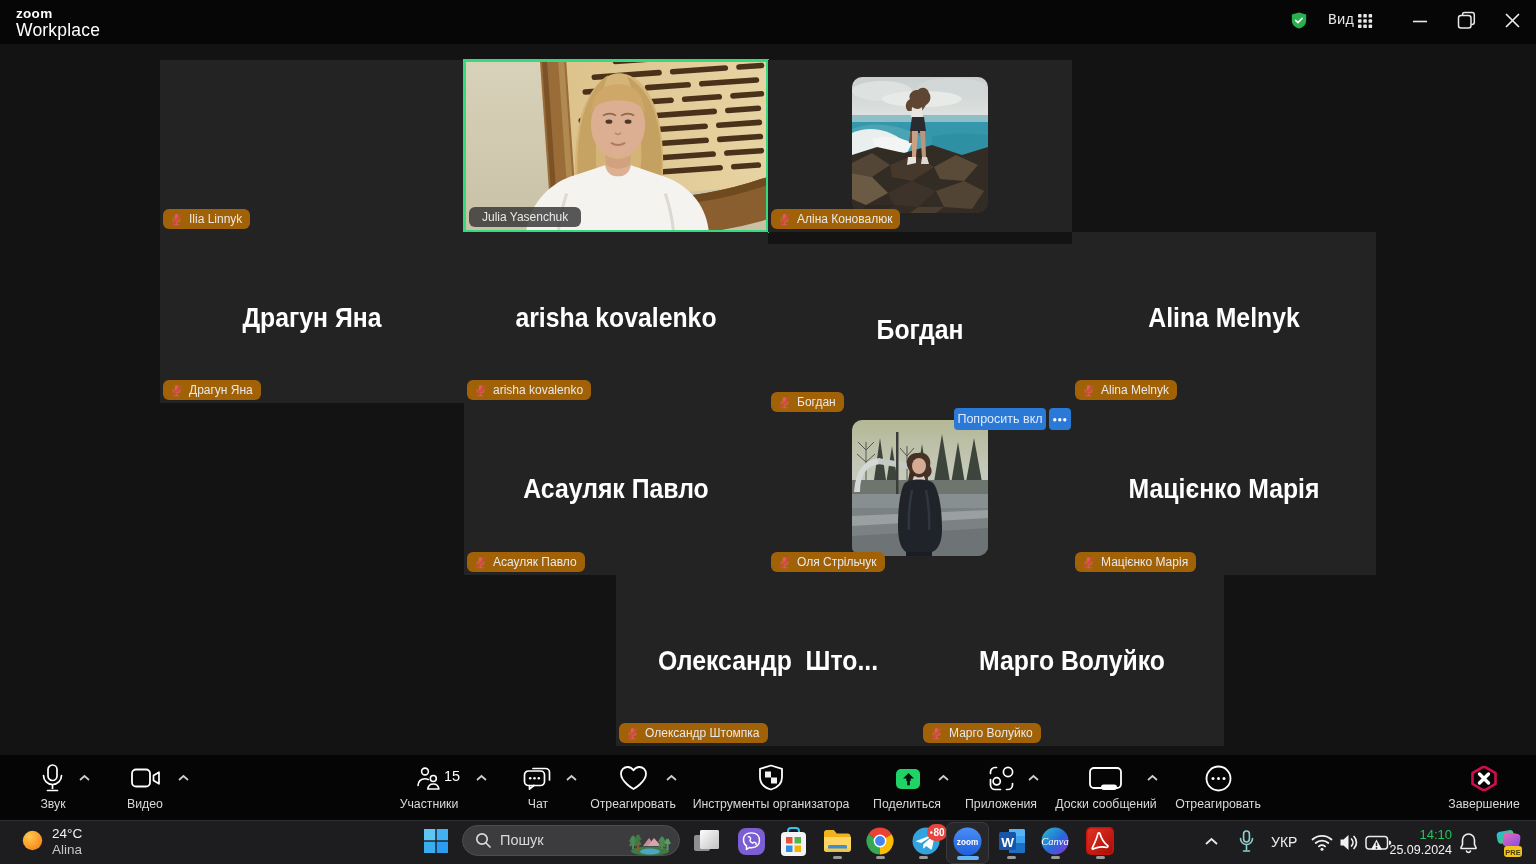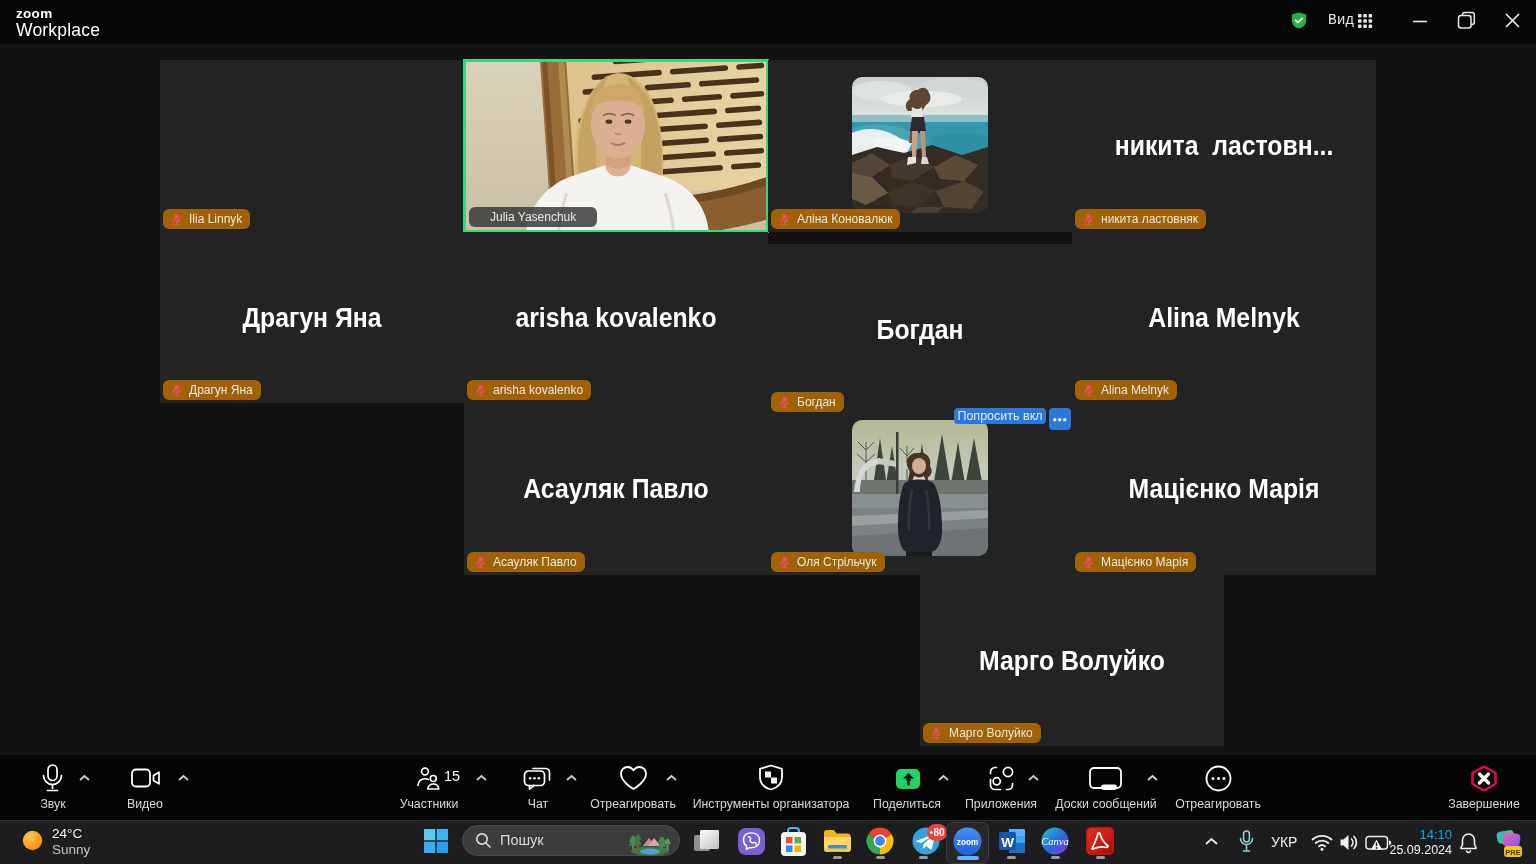--- a/index.html
+++ b/index.html
@@ -7,21 +7,21 @@
 #app{position:relative;width:1536px;height:864px;}
 .topbar{position:absolute;left:0;top:0;width:1536px;height:44px;background:#060606;}
 .zlogo{position:absolute;left:16px;top:7px;color:#fff;}
 .zlogo .z1{font-size:13.5px;font-weight:700;letter-spacing:.3px;line-height:13px;}
 .zlogo .z2{font-size:17.5px;font-weight:400;line-height:20px;letter-spacing:.2px;}
 .stage{position:absolute;left:0;top:44px;width:1536px;height:711px;background:#131313;}
 .tile{position:absolute;background:#232323;}
 .bigname{position:absolute;left:0;top:0;width:100%;height:100%;display:flex;align-items:center;justify-content:center;font-size:28px;font-weight:700;color:#fff;white-space:pre;transform:scaleX(.885);}
 .lbl{position:absolute;left:3px;bottom:3px;display:flex;align-items:center;background:#a16207;border-radius:6px;padding:3px 8px 3px 7px;font-size:12px;color:#e8e8e8;white-space:nowrap;z-index:5;}
 .lbl svg{width:13px;height:13px;margin-right:6px;flex:none;}
-.lbl.noicon{background:rgba(52,52,52,.82);padding:3px 21px;}
+.lbl.noicon{background:rgba(52,52,52,.82);padding:3px 13px;}
 .toolbar{position:absolute;left:0;top:755px;width:1536px;height:65px;background:#050505;}
 .ticon{position:absolute;}
 .tlabel{position:absolute;top:42px;transform:translateX(-50%);font-size:12.3px;color:#d9d9d9;white-space:nowrap;}
 .chev{position:absolute;}
 .taskbar{position:absolute;left:0;top:820px;width:1536px;height:44px;background:#1d1d1f;border-top:1px solid #2e2e30;}
 </style>
 </head>
 <body>
 <div id="app">
 <div class="topbar">
@@ -176,29 +176,20 @@
       <path d="M56 80 l 8 0 l 0 6 l -9 2 Z" fill="#e8e6e2"></path>
       <path d="M70 80 l 5 0 l 2 7 l -8 0 Z" fill="#ddd9d4"></path>
     </svg>
     <div class="lbl"><svg viewBox="0 0 14 14">
             <path d="M7 1.1c-1.15 0-2.05.9-2.05 2.05v3.1c0 1.15.9 2.05 2.05 2.05s2.05-.9 2.05-2.05v-3.1C9.05 2 8.15 1.1 7 1.1z" fill="#e0595e"></path>
             <path d="M3.1 6.4a3.95 3.95 0 0 0 7.8 0" stroke="#e0595e" fill="none" stroke-width="1.2" stroke-linecap="round"></path>
             <path d="M7 10.5v1.9M4.5 12.7h5" stroke="#e0595e" stroke-width="1.2" stroke-linecap="round"></path>
             <path d="M2 12.2 12.2 1.8" stroke="#d5444c" stroke-width="1.5" stroke-linecap="round"></path>
           </svg>Аліна Коновалюк</div>
   </div>
-  <div class="tile" style="left:1072px;top:16px;width:304px;height:172px;">
-    <div class="bigname">никита  ластовн...</div>
-    <div class="lbl"><svg viewBox="0 0 14 14">
-            <path d="M7 1.1c-1.15 0-2.05.9-2.05 2.05v3.1c0 1.15.9 2.05 2.05 2.05s2.05-.9 2.05-2.05v-3.1C9.05 2 8.15 1.1 7 1.1z" fill="#e0595e"></path>
-            <path d="M3.1 6.4a3.95 3.95 0 0 0 7.8 0" stroke="#e0595e" fill="none" stroke-width="1.2" stroke-linecap="round"></path>
-            <path d="M7 10.5v1.9M4.5 12.7h5" stroke="#e0595e" stroke-width="1.2" stroke-linecap="round"></path>
-            <path d="M2 12.2 12.2 1.8" stroke="#d5444c" stroke-width="1.5" stroke-linecap="round"></path>
-          </svg>никита ластовняк</div>
-  </div>
 
   <div class="tile" style="left:160px;top:188px;width:304px;height:171px;">
     <div class="bigname">Драгун Яна</div>
     <div class="lbl"><svg viewBox="0 0 14 14">
             <path d="M7 1.1c-1.15 0-2.05.9-2.05 2.05v3.1c0 1.15.9 2.05 2.05 2.05s2.05-.9 2.05-2.05v-3.1C9.05 2 8.15 1.1 7 1.1z" fill="#e0595e"></path>
             <path d="M3.1 6.4a3.95 3.95 0 0 0 7.8 0" stroke="#e0595e" fill="none" stroke-width="1.2" stroke-linecap="round"></path>
             <path d="M7 10.5v1.9M4.5 12.7h5" stroke="#e0595e" stroke-width="1.2" stroke-linecap="round"></path>
             <path d="M2 12.2 12.2 1.8" stroke="#d5444c" stroke-width="1.5" stroke-linecap="round"></path>
           </svg>Драгун Яна</div>
   </div>
@@ -288,31 +279,40 @@
   <div class="tile" style="left:1072px;top:359px;width:304px;height:172px;">
     <div class="bigname">Мацієнко Марія</div>
     <div class="lbl"><svg viewBox="0 0 14 14">
             <path d="M7 1.1c-1.15 0-2.05.9-2.05 2.05v3.1c0 1.15.9 2.05 2.05 2.05s2.05-.9 2.05-2.05v-3.1C9.05 2 8.15 1.1 7 1.1z" fill="#e0595e"></path>
             <path d="M3.1 6.4a3.95 3.95 0 0 0 7.8 0" stroke="#e0595e" fill="none" stroke-width="1.2" stroke-linecap="round"></path>
             <path d="M7 10.5v1.9M4.5 12.7h5" stroke="#e0595e" stroke-width="1.2" stroke-linecap="round"></path>
             <path d="M2 12.2 12.2 1.8" stroke="#d5444c" stroke-width="1.5" stroke-linecap="round"></path>
           </svg>Мацієнко Марія</div>
   </div>
 
+  <div class="tile" style="left:616px;top:531px;width:304px;height:171px;">
+    <div class="bigname">Олександр  Што...</div>
+    <div class="lbl"><svg viewBox="0 0 14 14">
+            <path d="M7 1.1c-1.15 0-2.05.9-2.05 2.05v3.1c0 1.15.9 2.05 2.05 2.05s2.05-.9 2.05-2.05v-3.1C9.05 2 8.15 1.1 7 1.1z" fill="#e0595e"></path>
+            <path d="M3.1 6.4a3.95 3.95 0 0 0 7.8 0" stroke="#e0595e" fill="none" stroke-width="1.2" stroke-linecap="round"></path>
+            <path d="M7 10.5v1.9M4.5 12.7h5" stroke="#e0595e" stroke-width="1.2" stroke-linecap="round"></path>
+            <path d="M2 12.2 12.2 1.8" stroke="#d5444c" stroke-width="1.5" stroke-linecap="round"></path>
+          </svg>Олександр Штомпка</div>
+  </div>
   <div class="tile" style="left:920px;top:531px;width:304px;height:171px;">
     <div class="bigname">Марго Волуйко</div>
     <div class="lbl"><svg viewBox="0 0 14 14">
             <path d="M7 1.1c-1.15 0-2.05.9-2.05 2.05v3.1c0 1.15.9 2.05 2.05 2.05s2.05-.9 2.05-2.05v-3.1C9.05 2 8.15 1.1 7 1.1z" fill="#e0595e"></path>
             <path d="M3.1 6.4a3.95 3.95 0 0 0 7.8 0" stroke="#e0595e" fill="none" stroke-width="1.2" stroke-linecap="round"></path>
             <path d="M7 10.5v1.9M4.5 12.7h5" stroke="#e0595e" stroke-width="1.2" stroke-linecap="round"></path>
             <path d="M2 12.2 12.2 1.8" stroke="#d5444c" stroke-width="1.5" stroke-linecap="round"></path>
           </svg>Марго Волуйко</div>
   </div>
 
-  <div style="position:absolute;left:954px;top:364px;width:92px;height:16px;background:#2b79d7;border-radius:4px;color:#ddeaff;font-size:12.5px;display:flex;align-items:center;justify-content:center;z-index:6;">Попросить вкл</div>
+  <div style="position:absolute;left:954px;top:364px;width:92px;height:22px;background:#2b79d7;border-radius:4px;color:#ddeaff;font-size:12.5px;display:flex;align-items:center;justify-content:center;z-index:6;">Попросить вкл</div>
   <div style="position:absolute;left:1049px;top:364px;width:22px;height:22px;background:#2b79d7;border-radius:4px;color:#fff;font-size:7.5px;display:flex;align-items:center;justify-content:center;z-index:6;letter-spacing:.5px;">●●●</div>
 </div>
 <div class="toolbar">
   <svg class="ticon" style="left:41px;top:9px" width="23" height="28" viewBox="0 0 23 28">
         <rect x="7" y="1" width="9" height="15.5" rx="4.5" fill="none" stroke="#fff" stroke-width="1.7"></rect>
         <path d="M2.5 11.5a9 9 0 0 0 18 0" fill="none" stroke="#fff" stroke-width="1.7" stroke-linecap="round"></path>
         <path d="M11.5 20.5v4.5" stroke="#fff" stroke-width="1.7"></path>
         <path d="M6.5 26.5h10" stroke="#fff" stroke-width="1.7" stroke-linecap="round"></path>
       </svg>
   <svg class="chev" style="left:78px;top:19px" width="13" height="8" viewBox="0 0 13 8">
@@ -407,21 +407,21 @@
         <defs>
           <radialGradient id="sun" cx=".35" cy=".3" r=".9">
             <stop offset="0" stop-color="#ffc94f"></stop>
             <stop offset=".6" stop-color="#fb9a28"></stop>
             <stop offset="1" stop-color="#ef7815"></stop>
           </radialGradient>
         </defs>
         <circle cx="10.5" cy="10.5" r="9.7" fill="url(#sun)"></circle>
       </svg>
   <div style="position:absolute;left:52px;top:5px;color:#f2f2f2;font-size:13.5px;">24°C</div>
-  <div style="position:absolute;left:52px;top:21px;color:#c4c4c4;font-size:13.5px;">Sunny</div>
+  <div style="position:absolute;left:52px;top:21px;color:#c4c4c4;font-size:13.5px;">Alina</div>
   <svg style="position:absolute;left:424px;top:8px" width="24" height="24" viewBox="0 0 24 24">
         <rect x="0" y="0" width="11.3" height="11.3" fill="#5ec6f2"></rect>
         <rect x="12.7" y="0" width="11.3" height="11.3" fill="#41b1f3"></rect>
         <rect x="0" y="12.7" width="11.3" height="11.3" fill="#3aacf0"></rect>
         <rect x="12.7" y="12.7" width="11.3" height="11.3" fill="#2b9cf0"></rect>
       </svg>
   <div style="position:absolute;left:462px;top:4px;width:218px;height:31px;background:#3c3c3e;border:1px solid #4d4d4f;border-radius:16px;"></div>
   <svg style="position:absolute;left:475px;top:11px" width="17" height="17" viewBox="0 0 17 17">
         <circle cx="7" cy="7" r="5.2" fill="none" stroke="#d9d9d9" stroke-width="1.7"></circle>
         <path d="M11 11l4 4" stroke="#d9d9d9" stroke-width="1.7" stroke-linecap="round"></path>
@@ -551,21 +551,21 @@
         <path d="M12.5 6a5 5 0 0 1 0 7" fill="none" stroke="#f0f0f0" stroke-width="1.7" stroke-linecap="round"></path>
         <path d="M15 3.5a8.6 8.6 0 0 1 0 12" fill="none" stroke="#f0f0f0" stroke-width="1.7" stroke-linecap="round"></path>
       </svg>
   <svg style="position:absolute;left:1365px;top:12px" width="27" height="20" viewBox="0 0 27 20">
         <rect x="1" y="3.5" width="21.5" height="12.5" rx="3" fill="none" stroke="#ececec" stroke-width="1.5"></rect>
         <path d="M24 7.5v4.5a2.2 2.2 0 0 0 0-4.5z" fill="#ececec"></path>
         <path d="M11.5 6.5 17 16.5H6z" fill="#f4f4f4"></path>
         <path d="M11.5 9.5v3.6" stroke="#22242a" stroke-width="1.5"></path>
         <circle cx="11.5" cy="15" r=".9" fill="#22242a"></circle>
       </svg>
-  <div style="position:absolute;left:1452px;top:6px;color:#0ea5e9;font-size:13px;text-align:right;transform:translateX(-100%);white-space:nowrap;">14:10</div>
+  <div style="position:absolute;left:1452px;top:6px;color:#22c55e;font-size:13px;text-align:right;transform:translateX(-100%);white-space:nowrap;">14:10</div>
   <div style="position:absolute;left:1452px;top:22px;color:#f2f2f2;font-size:12.5px;text-align:right;transform:translateX(-100%);white-space:nowrap;">25.09.2024</div>
   <svg style="position:absolute;left:1459px;top:11px" width="19" height="22" viewBox="0 0 19 22">
         <path d="M9.5 2a6 6 0 0 0-6 6v4.5L2 15.5v1h15v-1l-1.5-3V8a6 6 0 0 0-6-6z" fill="none" stroke="#f0f0f0" stroke-width="1.6" stroke-linejoin="round"></path>
         <path d="M7.5 19a2.1 2.1 0 0 0 4 0" fill="none" stroke="#f0f0f0" stroke-width="1.6" stroke-linecap="round"></path>
       </svg>
   <svg style="position:absolute;left:1493px;top:8px" width="30" height="31" viewBox="0 0 30 31">
         <defs>
           <linearGradient id="cpA" x1="0" y1="0" x2="1" y2="1">
             <stop offset="0" stop-color="#35b5f5"></stop>
             <stop offset=".45" stop-color="#2ec493"></stop>

